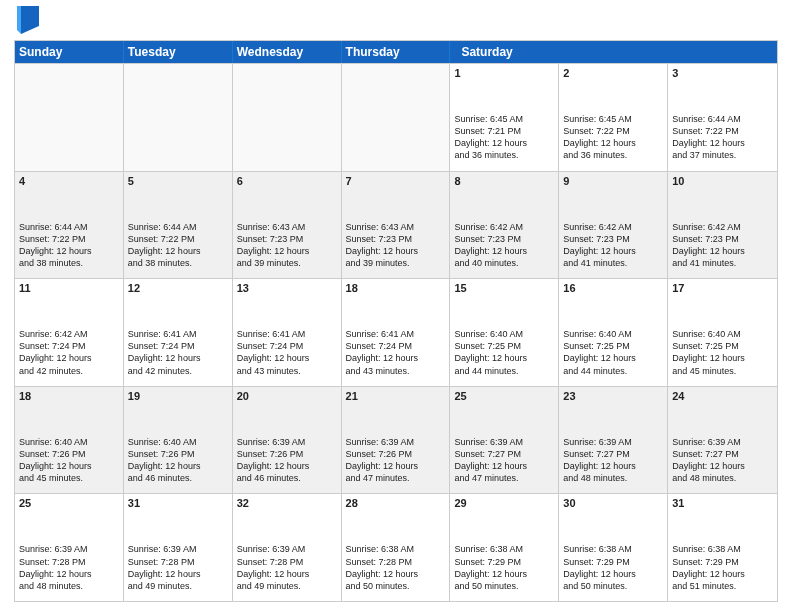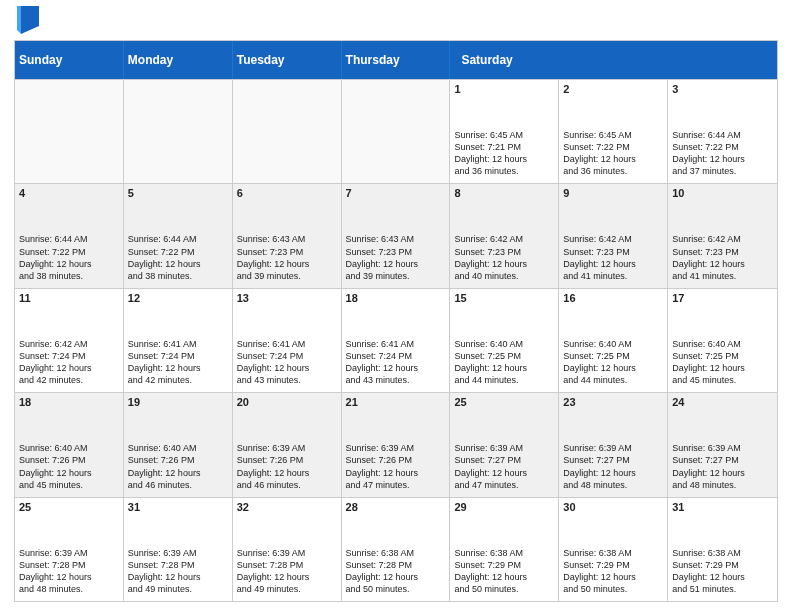--- a/index.html
+++ b/index.html
@@ -53,21 +53,21 @@
     }
     .cal-header-row {
       display: grid;
       grid-template-columns: repeat(7, 1fr);
       background: #1565c0;
     }
     .cal-header-cell {
       color: #fff;
       font-size: 12px;
       font-weight: bold;
-      padding: 12px 4px;
+      padding: 4px 4px;
       text-align: left;
       border-right: 1px solid #1976d2;
     }
     .cal-header-cell:last-child { border-right: none; margin-left: 7px; }
     .cal-body {
       flex: 1;
       display: flex;
       flex-direction: column;
     }
     .cal-row {
@@ -118,22 +118,22 @@
     </div>
     <div class="title-block">
       <div class="month-title"></div>
       <div class="subtitle"></div>
     </div>
   </div>
 
   <div class="calendar">
     <div class="cal-header-row" id="cal-header">
         <div class="cal-header-cell">Sunday</div>
-        <div class="cal-header-cell">Monday</div>
         <div class="cal-header-cell">Tuesday</div>
+        <div class="cal-header-cell">Wednesday</div>
         <div class="cal-header-cell">Thursday</div>
         <div class="cal-header-cell">Saturday</div>
       </div>
     <div class="cal-body" id="cal-body">
         <div class="cal-row">
           <div class="cal-cell empty"></div>
           <div class="cal-cell empty"></div>
           <div class="cal-cell empty"></div>
           <div class="cal-cell empty"></div>
           <div class="cal-cell">

